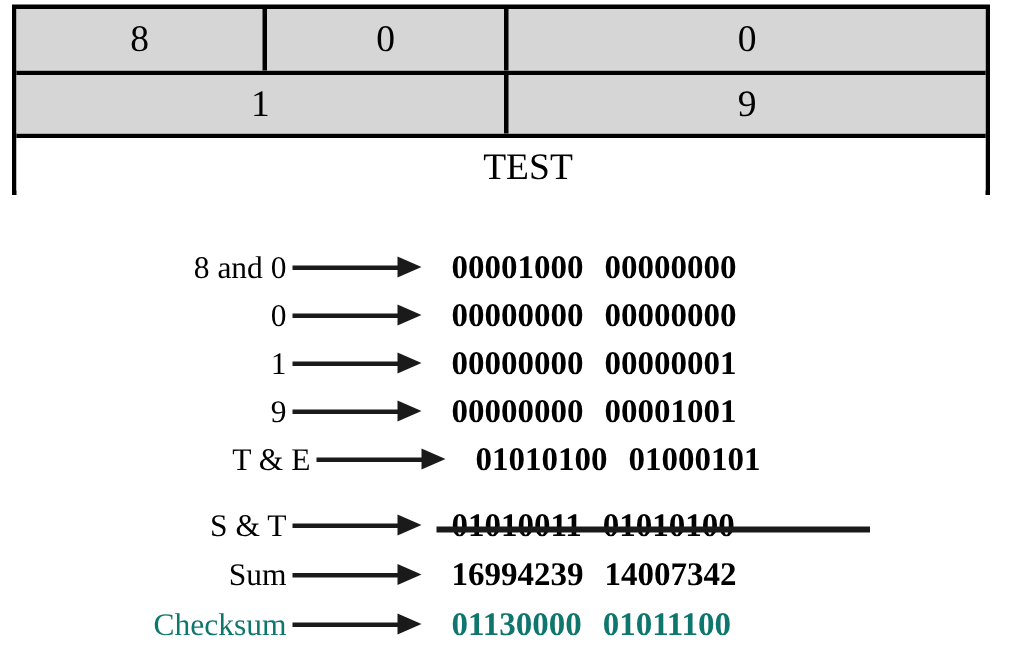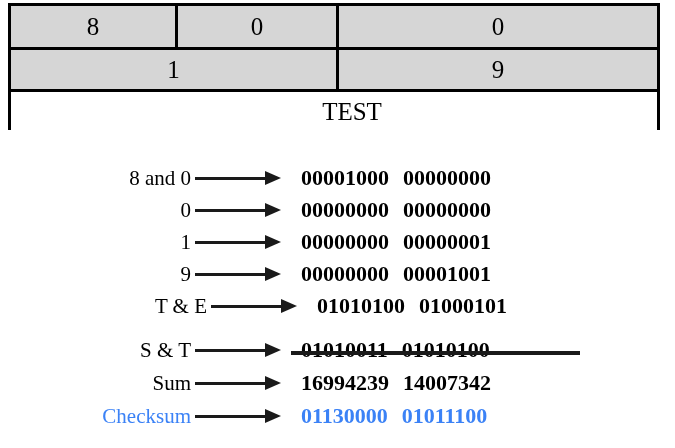--- a/index.html
+++ b/index.html
@@ -110,21 +110,21 @@
     font-size: 22px;
     line-height: 1;
     letter-spacing: 0px;
     white-space: pre;
     padding-left: 16px;
     font-family: "Liberation Serif", "DejaVu Serif", serif;
     font-weight: bold;
   }
   .bits .grp2 { margin-left: 14px; }
 
-  .muted { color: #3b82f6; }
+  .muted { color: #0f766e; }
 
   .sum-rule {
     position: absolute;
     left: 291px;
     top: 199px;
     width: 289px;
     height: 4px;
     background: #1a1a1a;
   }
 </style>

